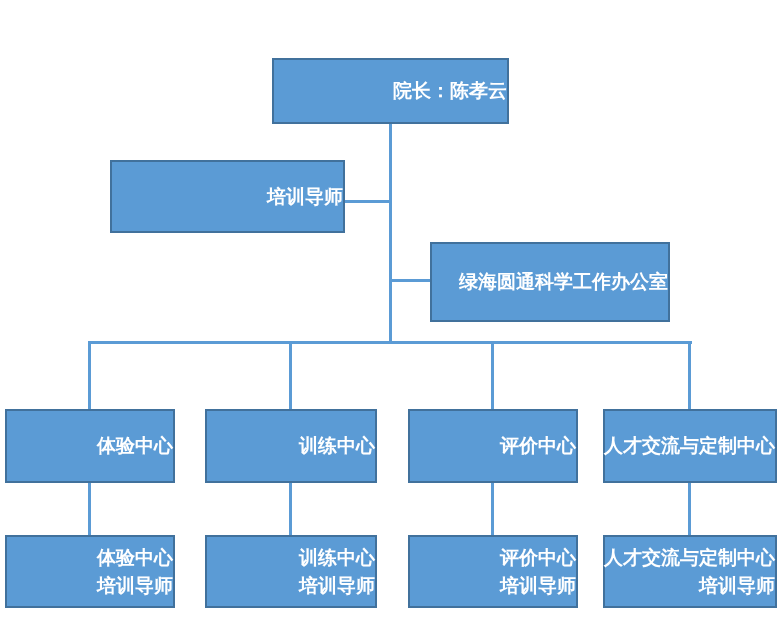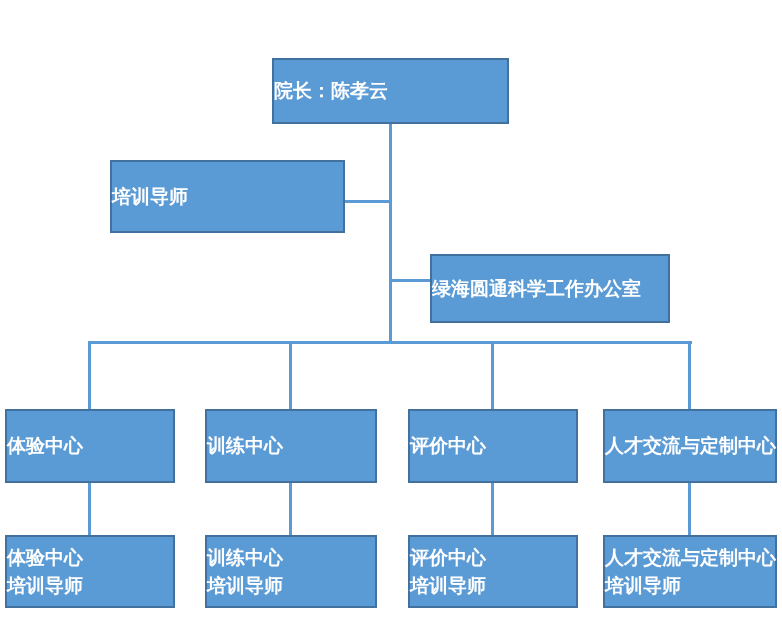--- a/index.html
+++ b/index.html
@@ -22,21 +22,21 @@
     position:absolute;
     background:var(--fill);
     border:2px solid var(--border);
     box-sizing:border-box;
     color:var(--text);
     font-weight:bold;
     font-size:19px;
     line-height:1.45;
     display:flex;
     flex-direction:column;
-    align-items:flex-start;
+    align-items:flex-end;
     justify-content:center;
     text-align:center;
     white-space:nowrap;
   }
   .line{position:absolute;background:var(--conn);}
   .h{height:3px;}
   .v{width:3px;}
 </style>
 </head>
 <body>
@@ -59,21 +59,21 @@
   <div class="line v" style="left:688px;top:483px;height:52px;"></div>
 
   <div class="node" style="left:272px;top:58px;width:237px;height:66px;">
     <span>院长：陈孝云</span>
   </div>
 
   <div class="node" style="left:110px;top:160px;width:235px;height:73px;">
     <span>培训导师</span>
   </div>
 
-  <div class="node" style="left:430px;top:254px;width:240px;height:69px;">
+  <div class="node" style="left:430px;top:242px;width:240px;height:80px;">
     <span>绿海圆通科学工作办公室</span>
   </div>
 
   <div class="node" style="left:5px;top:409px;width:170px;height:74px;">
     <span>体验中心</span>
   </div>
   <div class="node" style="left:205px;top:409px;width:172px;height:74px;">
     <span>训练中心</span>
   </div>
   <div class="node" style="left:408px;top:409px;width:170px;height:74px;">

